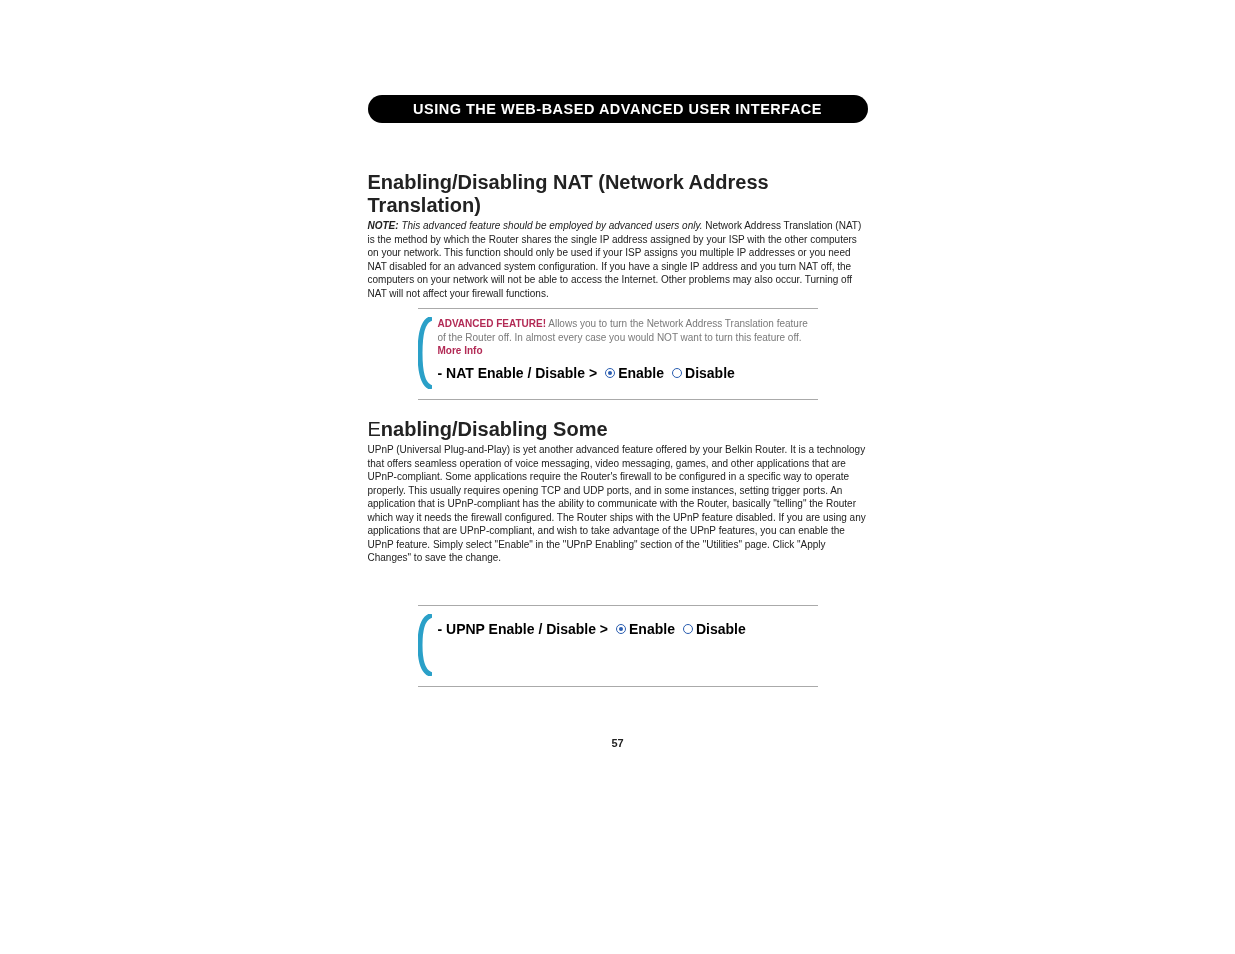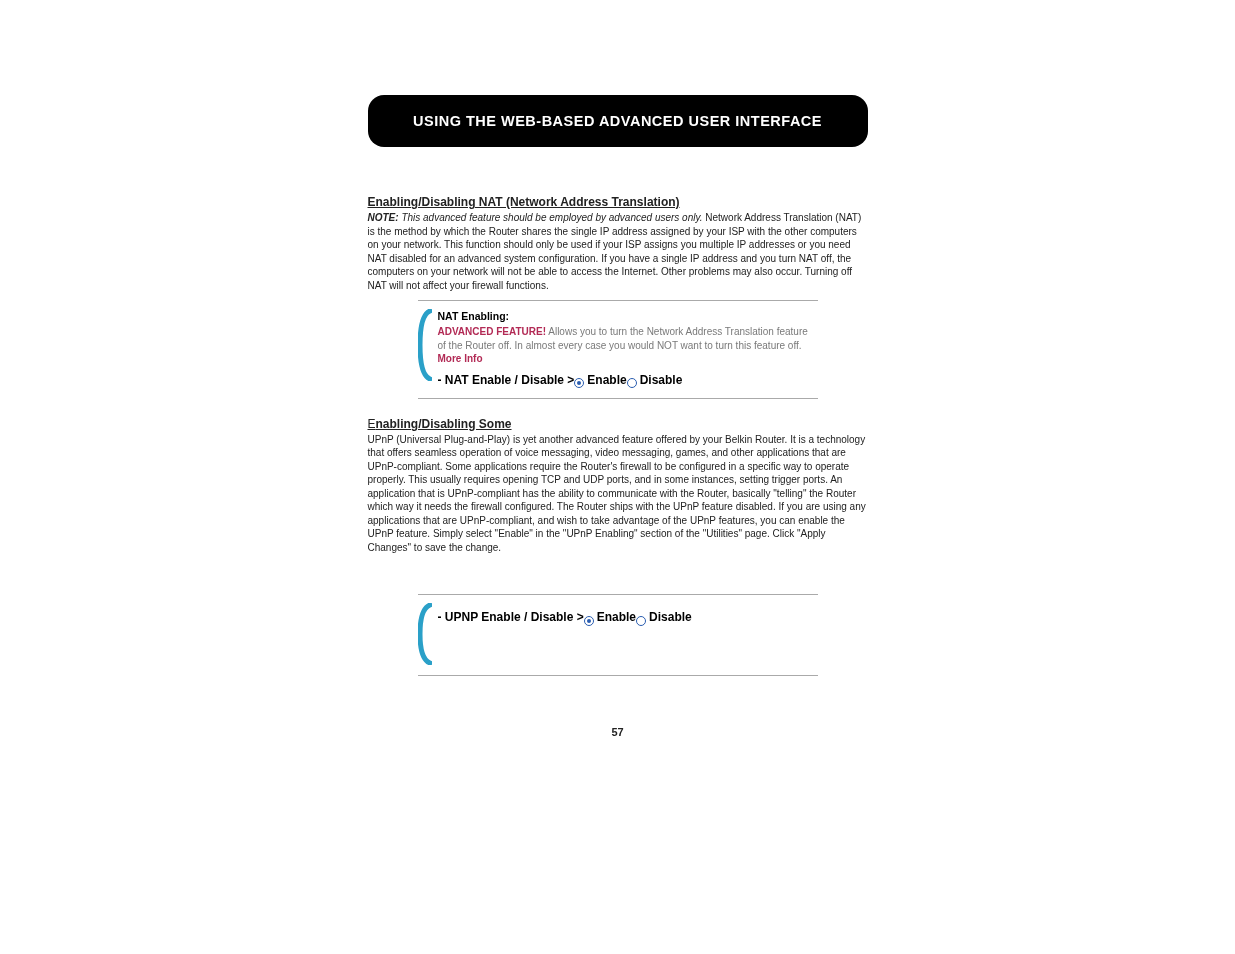--- a/index.html
+++ b/index.html
@@ -14,31 +14,30 @@
     width: 500px;
     margin: 95px auto 0 auto;
   }
   .banner {
     background: #000;
     color: #fff;
     text-align: center;
     font-weight: 700;
     letter-spacing: 0.5px;
     font-size: 14.5px;
-    padding: 18px 0;
+    padding: 6px 0;
     border-radius: 16px;
     margin-bottom: 48px;
     font-stretch: condensed;
     font-family: "Arial Narrow", "Trebuchet MS", sans-serif;
   }
   .section-heading {
     font-weight: 700;
-    font-size: 12px;
+    font-size: 20px;
     margin-bottom: 2px;
-    text-decoration: underline;
   }
   .body-text {
     font-size: 10px;
     line-height: 1.35;
     margin-bottom: 6px;
   }
   .note-label {
     font-weight: 700;
     font-style: italic;
   }
@@ -84,26 +83,27 @@
   .more-info {
     color: #b22a55;
     font-weight: 700;
     cursor: pointer;
   }
   .control-row {
     margin-top: 6px;
     color: #000;
     display: flex;
     align-items: center;
-    font-size: 12px;
+    gap: 8px;
+    font-size: 14px;
     font-weight:700;
   }
   .radio {
     display: inline-flex;
-    align-items: flex-end;
+    align-items: center;
     gap: 3px;
     cursor: pointer;
     font-weight:700;
   }
   .radio-circle {
     width: 10px; height: 10px;
     border: 1px solid #2a5db0;
     border-radius: 50%;
     display: inline-flex;
     align-items: center;
@@ -135,21 +135,20 @@
   </div>
 
   <div class="panel-wrap">
     <div class="panel">
       <div class="panel-tab">
         <svg width="14" height="72" viewBox="0 0 14 72">
           <path d="M12 2 Q2 6 2 36 Q2 66 12 70" fill="none" stroke="#2aa0c8" stroke-width="5" stroke-linecap="round"></path>
         </svg>
       </div>
       <div class="panel-body">
-        <div class="panel-title">NAT Enabling:</div>
         <div>
           <span class="adv-feat">ADVANCED FEATURE!</span><span class="adv-text"> Allows you to turn the Network Address Translation feature of the Router off. In almost every case you would NOT want to turn this feature off. </span><span class="more-info">More Info</span>
         </div>
         <div class="control-row">
           <span>- NAT Enable / Disable &gt;</span>
           <span class="radio">
             <span class="radio-circle">
                 <span class="radio-dot"></span>
               </span>
             <span>Enable</span>

